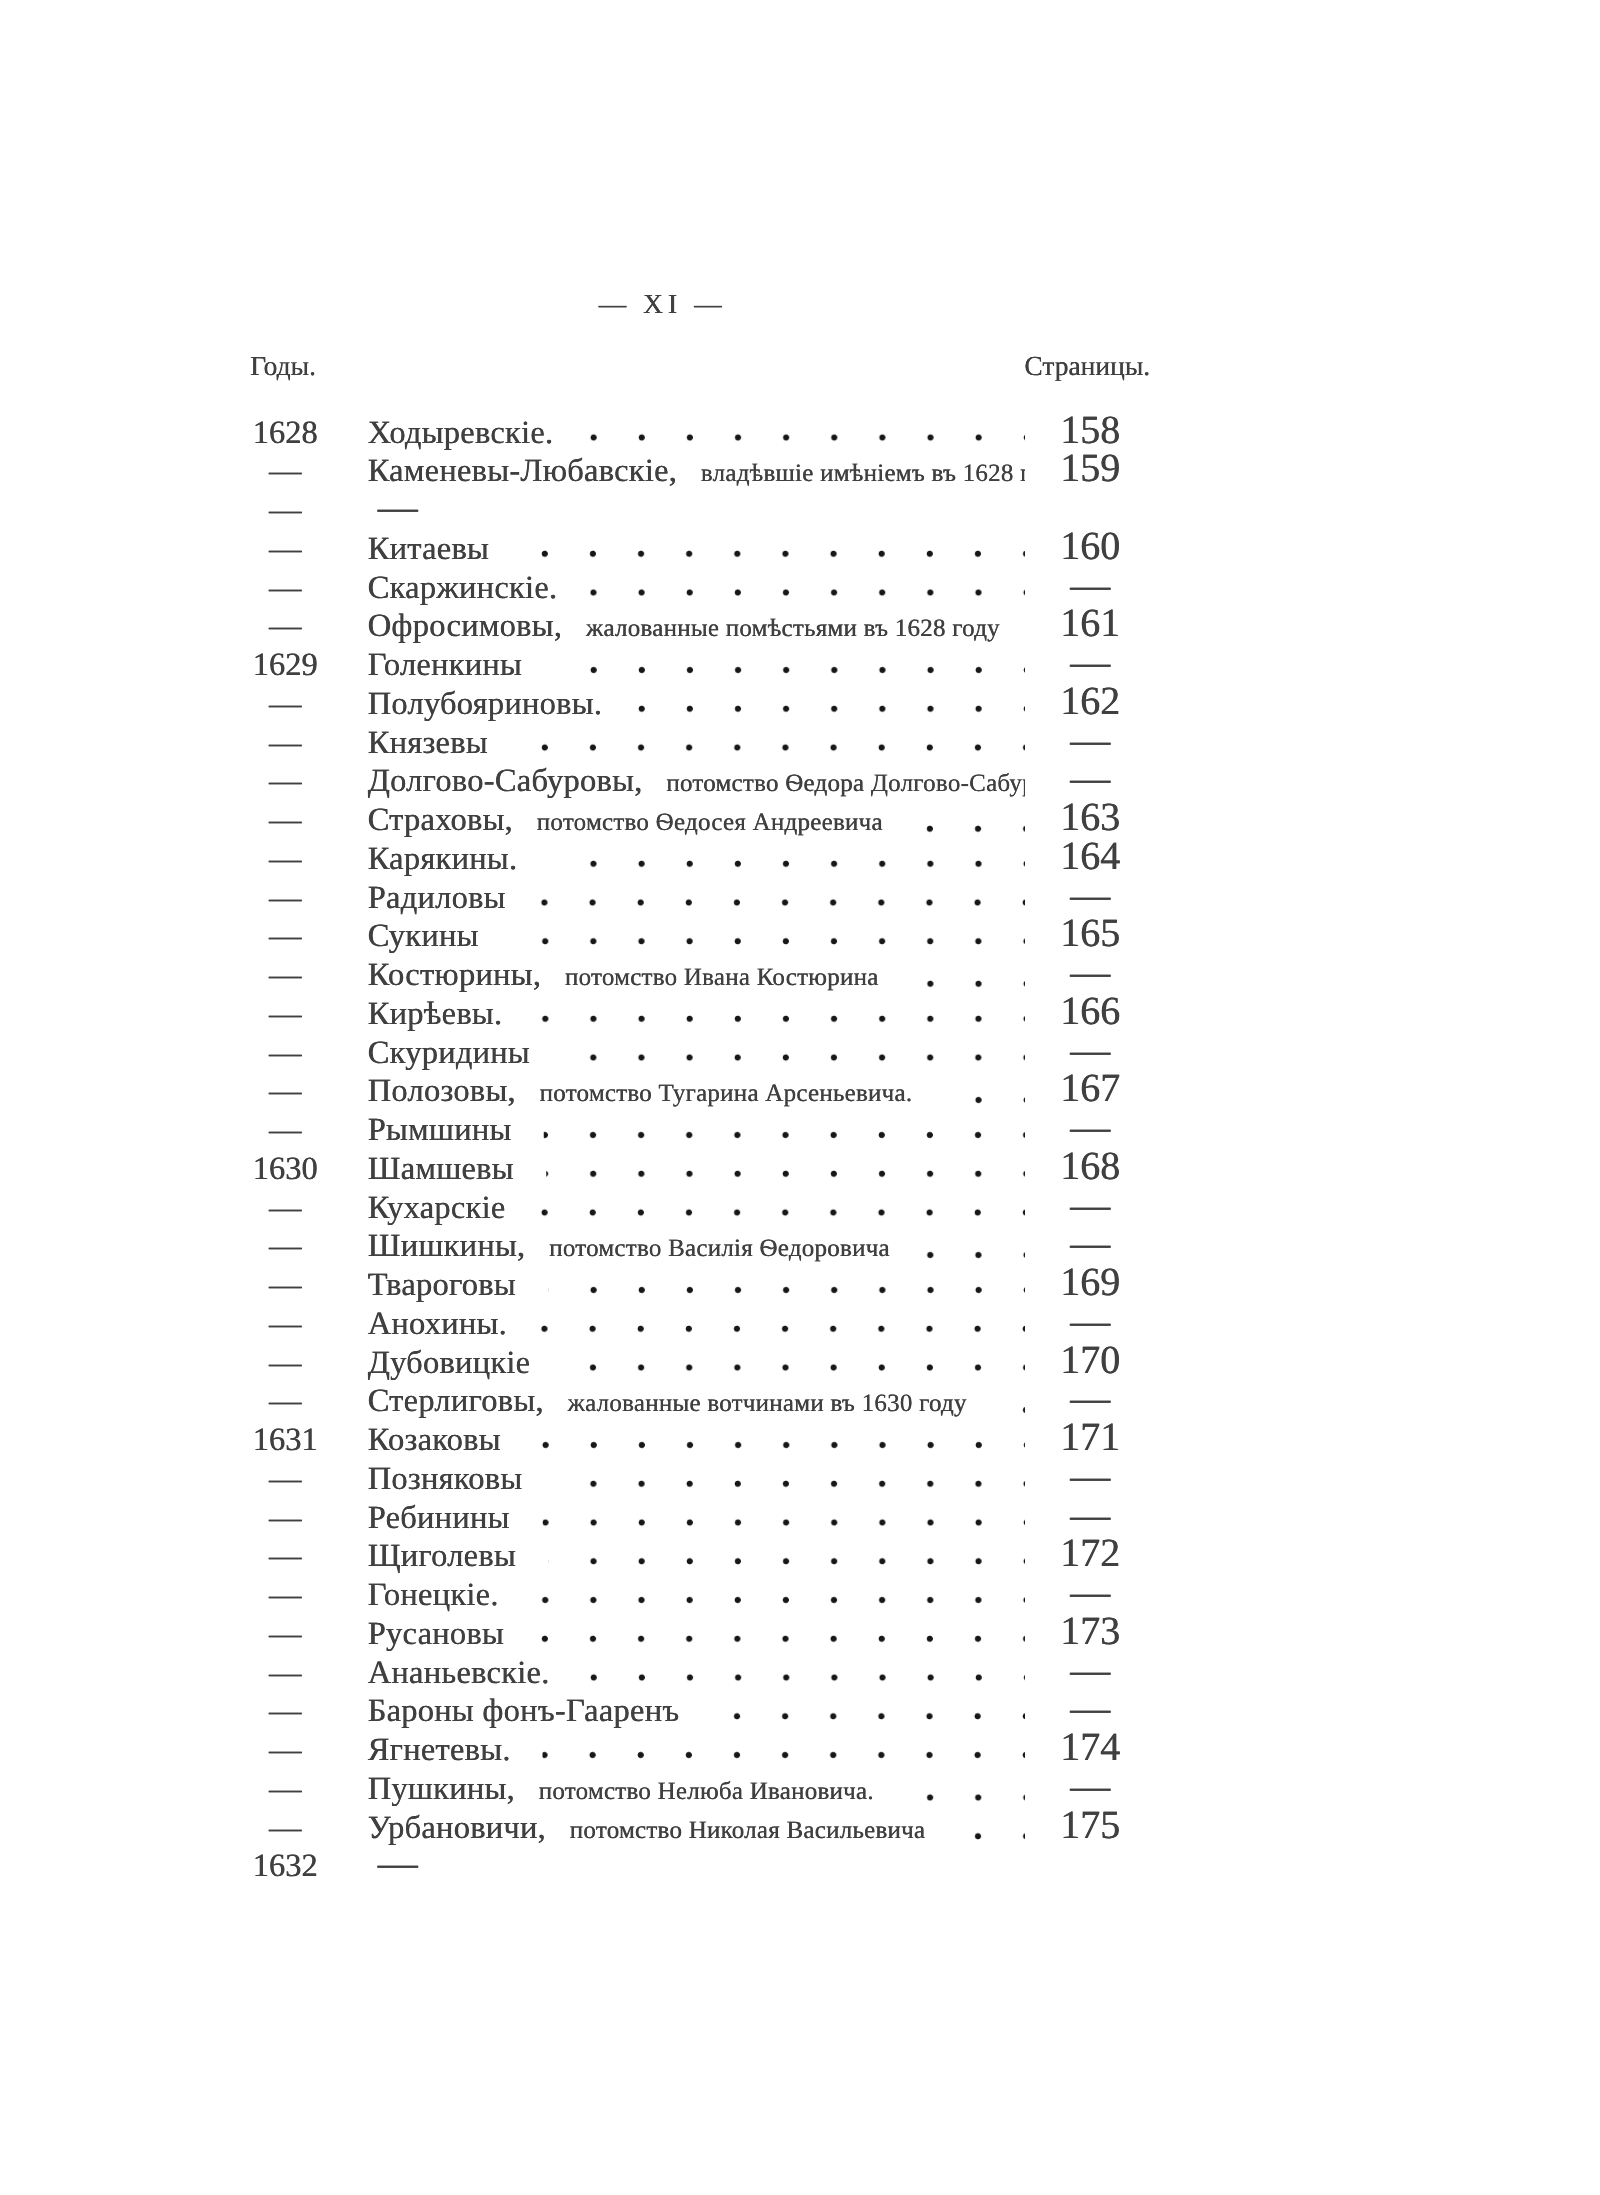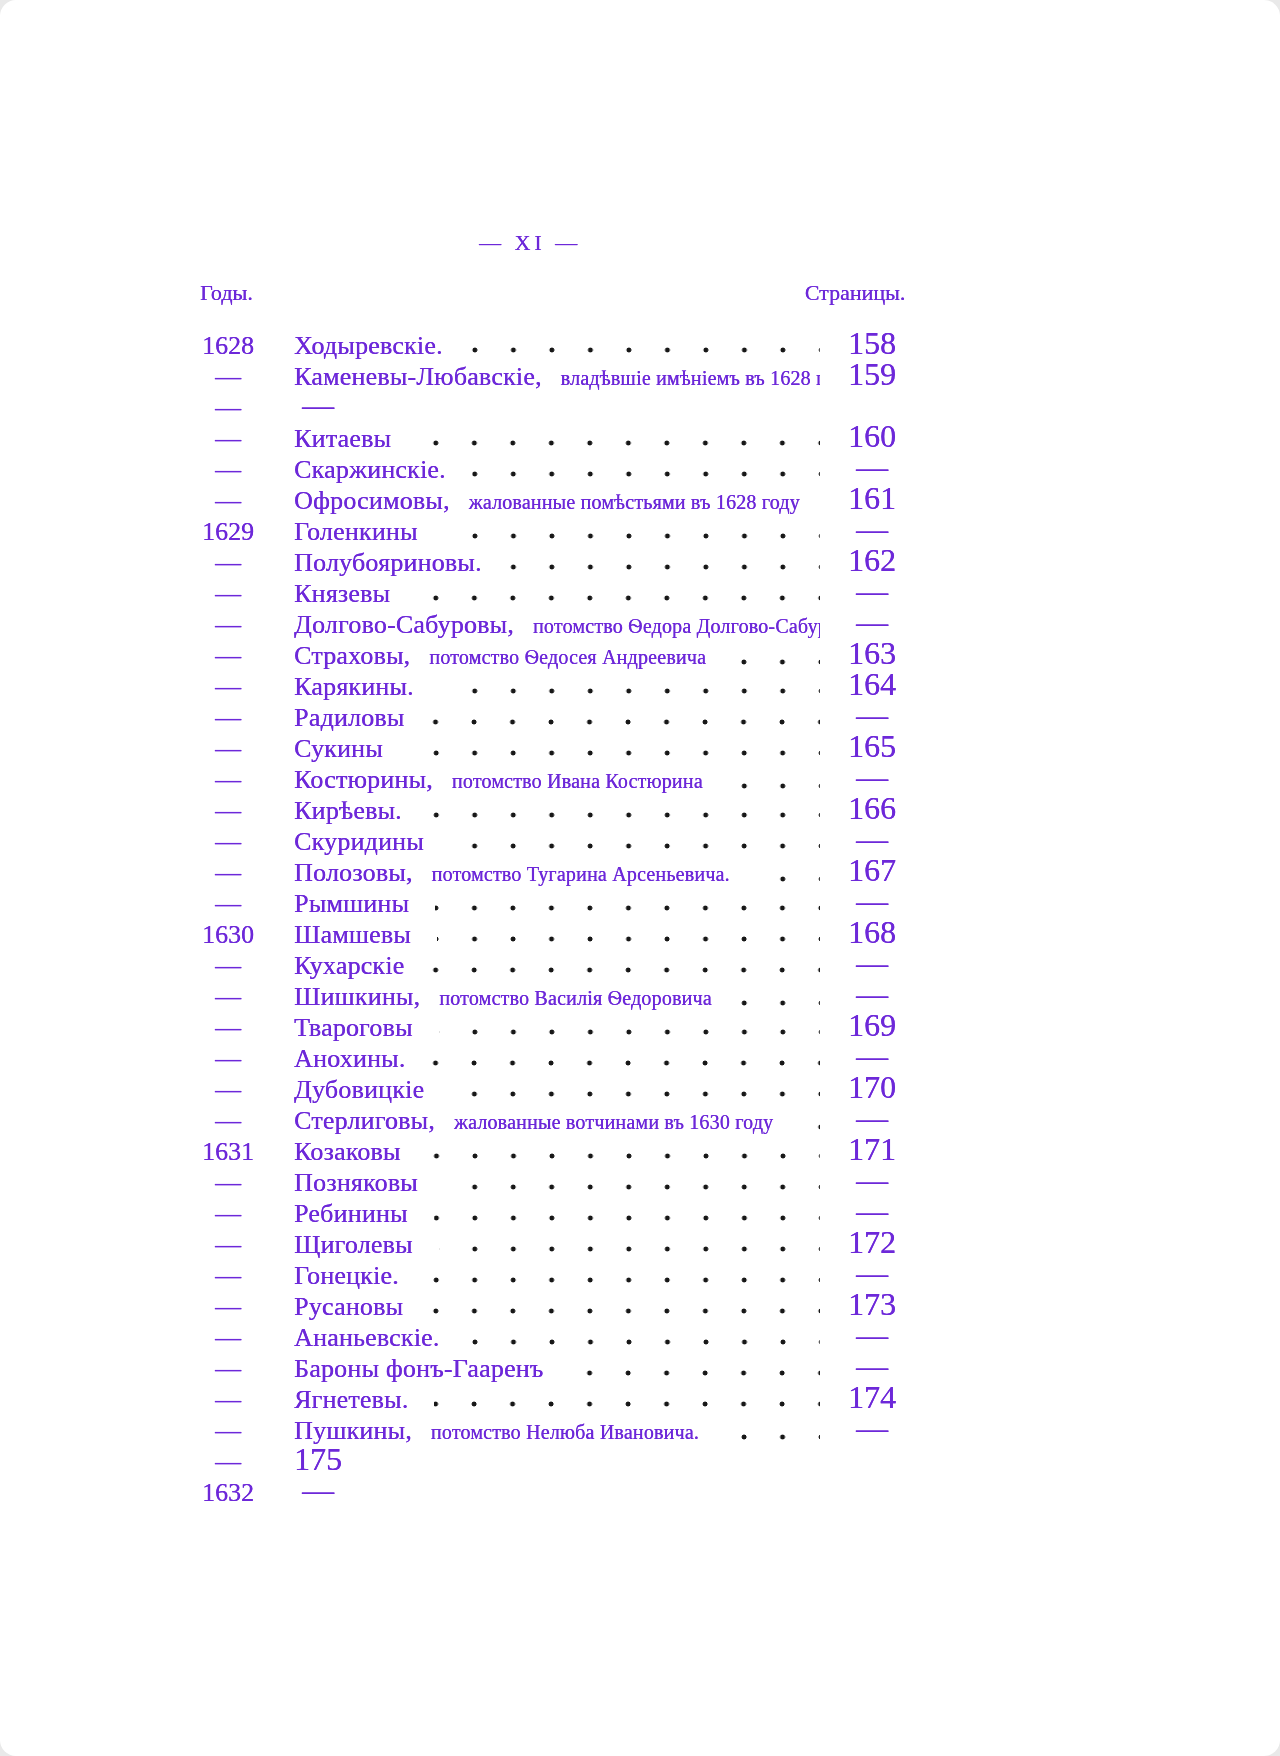--- a/index.html
+++ b/index.html
@@ -2,31 +2,30 @@
 <html><head>
 <meta charset="utf-8">
 <style>
   html,body{margin:0;padding:0;background:#e9e9e9;}
   .sheet{
     position:relative;
     width:1280px;height:1756px;
     background:#ffffff;
     overflow:hidden;
     font-family:"Liberation Serif","DejaVu Serif",serif;
-    color:#6d28d9;
-    border-radius:16px;
+    color:#404040;
   }
   .roman-header{
     position:absolute;top:230px;left:330px;width:400px;
     text-align:center;font-size:22px;letter-spacing:4px;
     font-variant:small-caps;
   }
   .col-headers{position:absolute;top:280px;left:0;width:1200px;height:28px;font-size:22px;}
   .hdr-years{position:absolute;left:200px;top:0;}
-  .hdr-pages{position:absolute;left:790px;top:0;width:130px;text-align:center;}
+  .hdr-pages{position:absolute;left:790px;top:0;width:130px;text-align:right;}
   .toc{
     position:absolute;top:328px;left:190px;width:734px;
   }
   .row{
     display:flex;align-items:baseline;
     height:31px;line-height:31px;
     font-size:26px;white-space:nowrap;
   }
   .year{flex:0 0 76px;text-align:center;font-size:26px;}
   .name-wrap{
@@ -408,20 +407,25 @@
       <span class="name-wrap">
         <span class="fam-name">Пушкины,</span>
         <span class="fam-desc">потомство Нелюба Ивановича.</span>
         <span class="leader"></span>
       </span>
       <span class="pagenum">—</span>
     </div>
 
     <div class="row">
       <span class="year">—</span>
+      <span class="name-wrap">
+        <span class="fam-name">Урбановичи,</span>
+        <span class="fam-desc">потомство Николая Васильевича</span>
+        <span class="leader"></span>
+      </span>
       <span class="pagenum">175</span>
     </div>
 
     <div class="row">
       <span class="year">1632</span>
       <span class="pagenum">—</span>
     </div>
   </div>
 
 </div>

